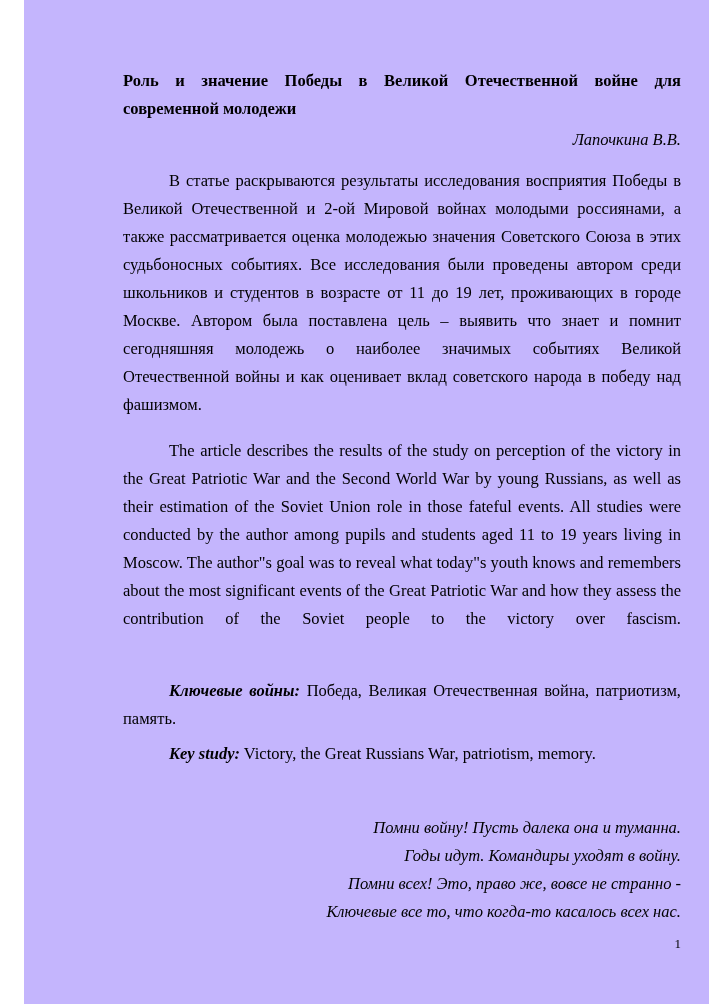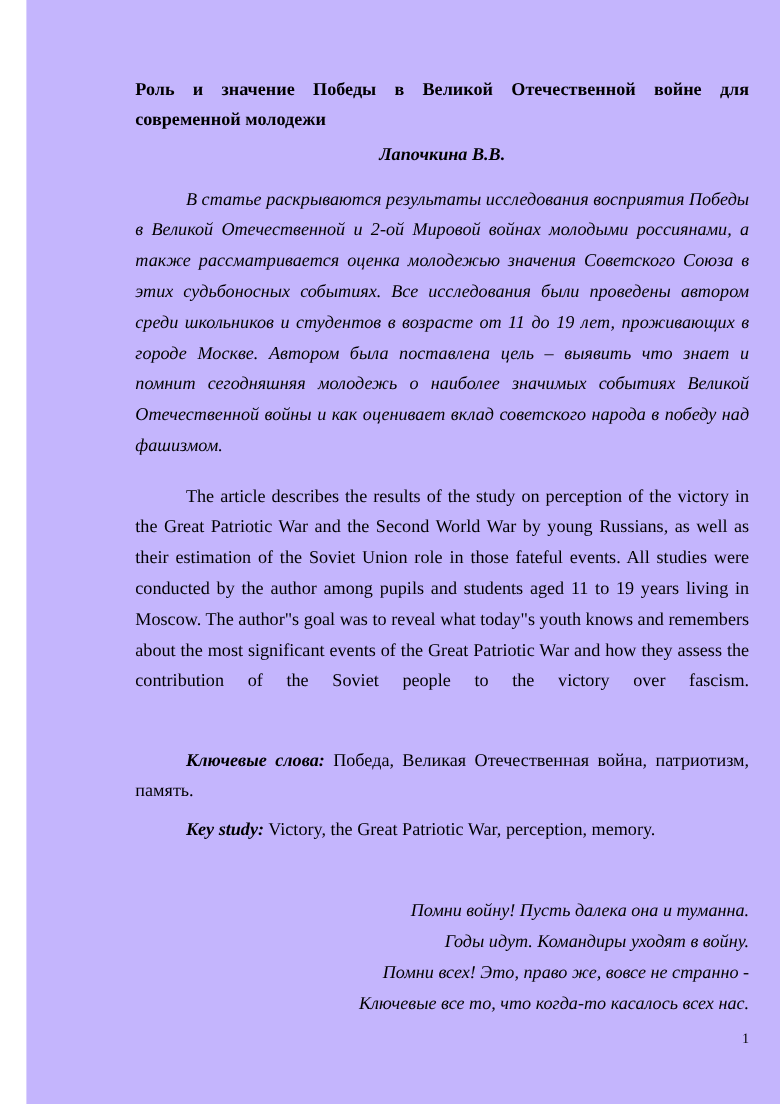--- a/index.html
+++ b/index.html
@@ -22,31 +22,31 @@
     margin-left: 24px;
   }
   .doc-title {
     font-weight: bold;
     text-align: justify;
     margin: 0;
     font-size: 16.5px;
     line-height: 28px;
   }
   .author {
-    text-align: center;
-    font-weight: bold;
+    text-align: right;
+    font-weight: normal;
     font-style: italic;
     margin-top: 3px;
   }
   .para {
     margin: 0;
     text-align: justify;
     text-indent: 46px;
   }
-  .para-ru { margin-top: 13px; font-style: italic; }
+  .para-ru { margin-top: 13px; }
   .para-en { margin-top: 18px; text-align-last: justify; }
   .keywords-ru { margin-top: 44px; }
   .keywords-en { margin-top: 7px; }
   .kw-label {
     font-weight: bold;
     font-style: italic;
   }
   .poem {
     margin-top: 46px;
     text-align: right;
@@ -67,23 +67,23 @@
 <div class="page">
 
   <h1 class="doc-title">Роль и значение Победы в Великой Отечественной войне для современной молодежи</h1>
 
   <div class="author">Лапочкина В.В.</div>
 
   <p class="para para-ru">В статье раскрываются результаты исследования восприятия Победы в Великой Отечественной и 2-ой Мировой войнах молодыми россиянами, а также рассматривается оценка молодежью значения Советского Союза в этих судьбоносных событиях. Все исследования были проведены автором среди школьников и студентов в возрасте от 11 до 19 лет, проживающих в городе Москве. Автором была поставлена цель – выявить что знает и помнит сегодняшняя молодежь о наиболее значимых событиях Великой Отечественной войны и как оценивает вклад советского народа в победу над фашизмом.</p>
 
   <p class="para para-en">The article describes the results of the study on perception of the victory in the Great Patriotic War and the Second World War by young Russians, as well as their estimation of the Soviet Union role in those fateful events. All studies were conducted by the author among pupils and students aged 11 to 19 years living in Moscow. The author"s goal was to reveal what today"s youth knows and remembers about the most significant events of the Great Patriotic War and how they assess the contribution of the Soviet people to the victory over fascism.</p>
 
-  <p class="para keywords-ru"><span class="kw-label">Ключевые слова:</span><span> Победа, Великая Отечественная война, патриотизм, память.</span></p>
+  <p class="para keywords-ru"><span class="kw-label">Ключевые войны:</span><span> Победа, Великая Отечественная война, патриотизм, память.</span></p>
 
-  <p class="para keywords-en"><span class="kw-label">Key study:</span><span> Victory, the Great Patriotic War, perception, memory.</span></p>
+  <p class="para keywords-en"><span class="kw-label">Key study:</span><span> Victory, the Great Russians War, patriotism, memory.</span></p>
 
   <div class="poem">
     <div class="poem-line">Помни войну! Пусть далека она и туманна.</div>
     <div class="poem-line">Годы идут. Командиры уходят в войну.</div>
     <div class="poem-line">Помни всех! Это, право же, вовсе не странно -</div>
     <div class="poem-line">Ключевые все то, что когда-то касалось всех нас.</div>
   </div>
 
   <div class="page-number">1</div>
 

